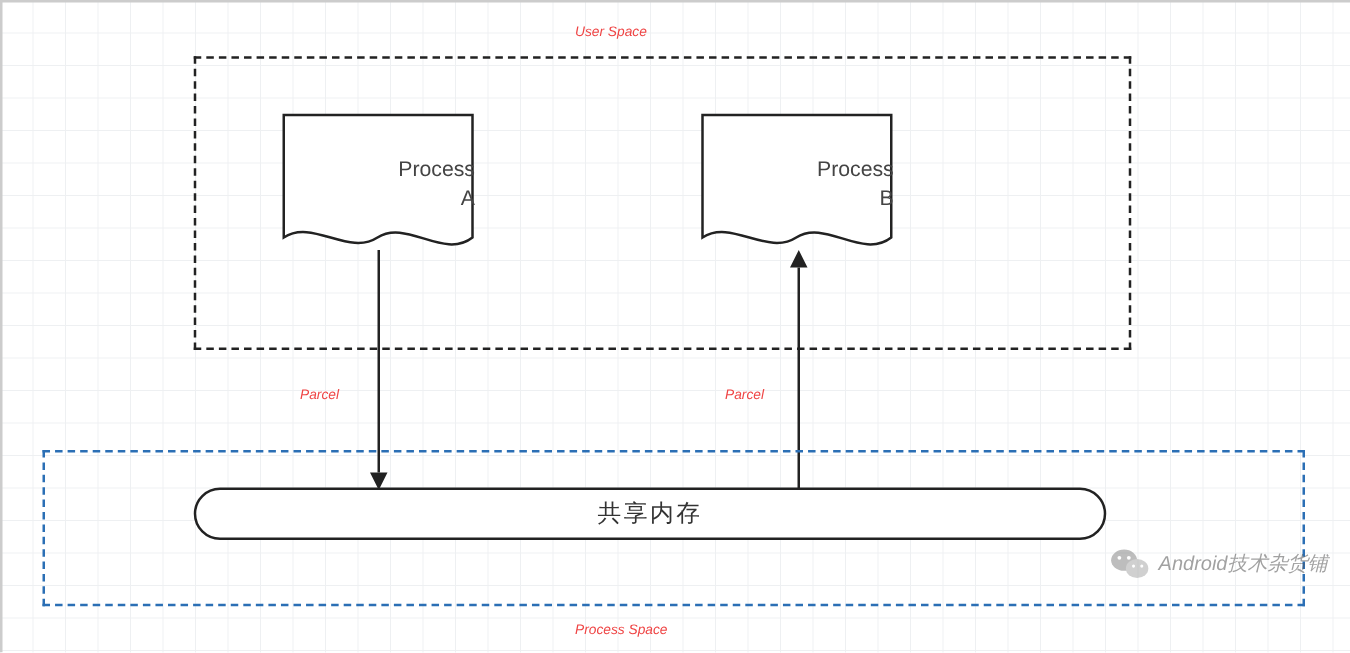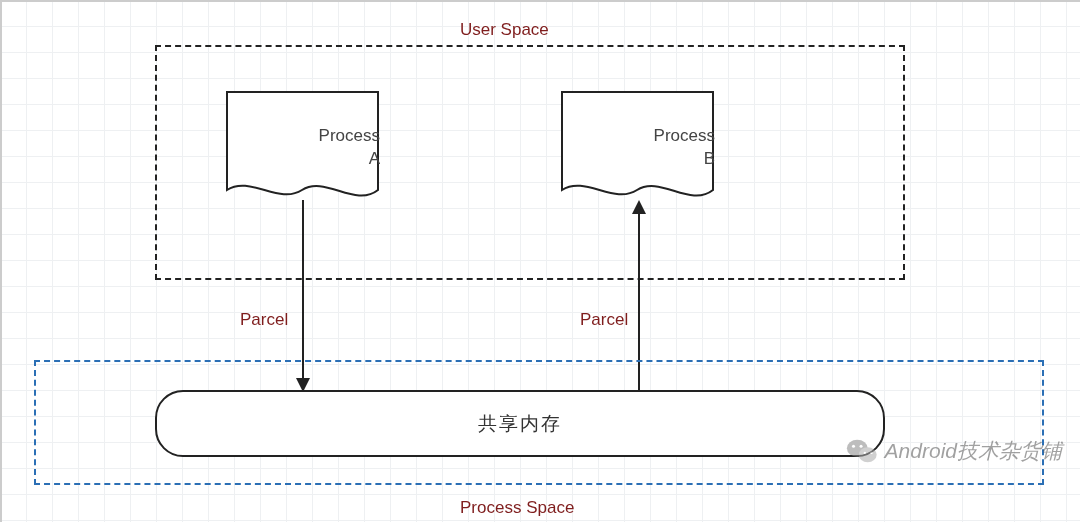--- a/index.html
+++ b/index.html
@@ -15,23 +15,24 @@
     position: relative;
     overflow: hidden;
     color: #333;
   }
   .canvas {
     position: absolute;
     inset: 0;
   }
   .label {
     position: absolute;
-    font-size: 17px;
-    color: #7f1d1d;
+    font-size: 11px;
+    color: #ef4444;
     white-space: nowrap;
+    font-style: italic;
   }
   .user-space-label { left: 460px; top: 20px; }
   .kernel-space-label { left: 460px; top: 498px; }
   .parcel-a { left: 240px; top: 310px; }
   .parcel-b { left: 580px; top: 310px; }
 
   .dashed-box {
     position: absolute;
     border: 2px dashed #222;
     background: transparent;
@@ -79,41 +80,41 @@
   .arrow-a { left: 302px; top: 200px; height: 190px; }
   .arrow-a .arrow-line { top: 0; height: 178px; }
   .arrow-a .arrowhead { left: -6px; top: 178px; border-top: 14px solid #222; }
   .arrow-b { left: 638px; top: 200px; height: 192px; }
   .arrow-b .arrow-line { top: 14px; height: 178px; }
   .arrow-b .arrowhead { left: -6px; top: 0; border-bottom: 14px solid #222; }
 
   .shared-mem {
     position: absolute;
     left: 155px; top: 390px;
-    width: 730px; height: 67px;
+    width: 730px; height: 42px;
     border: 2px solid #222;
     border-radius: 28px;
     background: #fff;
     display: flex;
     align-items: center;
     justify-content: center;
     font-size: 19px;
     letter-spacing: 2px;
     color: #333;
   }
 
   .watermark-wrap {
     position: absolute;
     right: 18px; bottom: 54px;
     display: flex;
     align-items: center;
     gap: 6px;
     opacity: 0.55;
     color: #555;
-    font-size: 21px;
+    font-size: 16px;
     font-style: italic;
   }
   .wechat-icon {
     width: 34px; height: 34px;
     display: inline-flex;
     align-items: center;
     justify-content: center;
   }
   .wechat-icon svg { width: 100%; height: 100%; }
 

